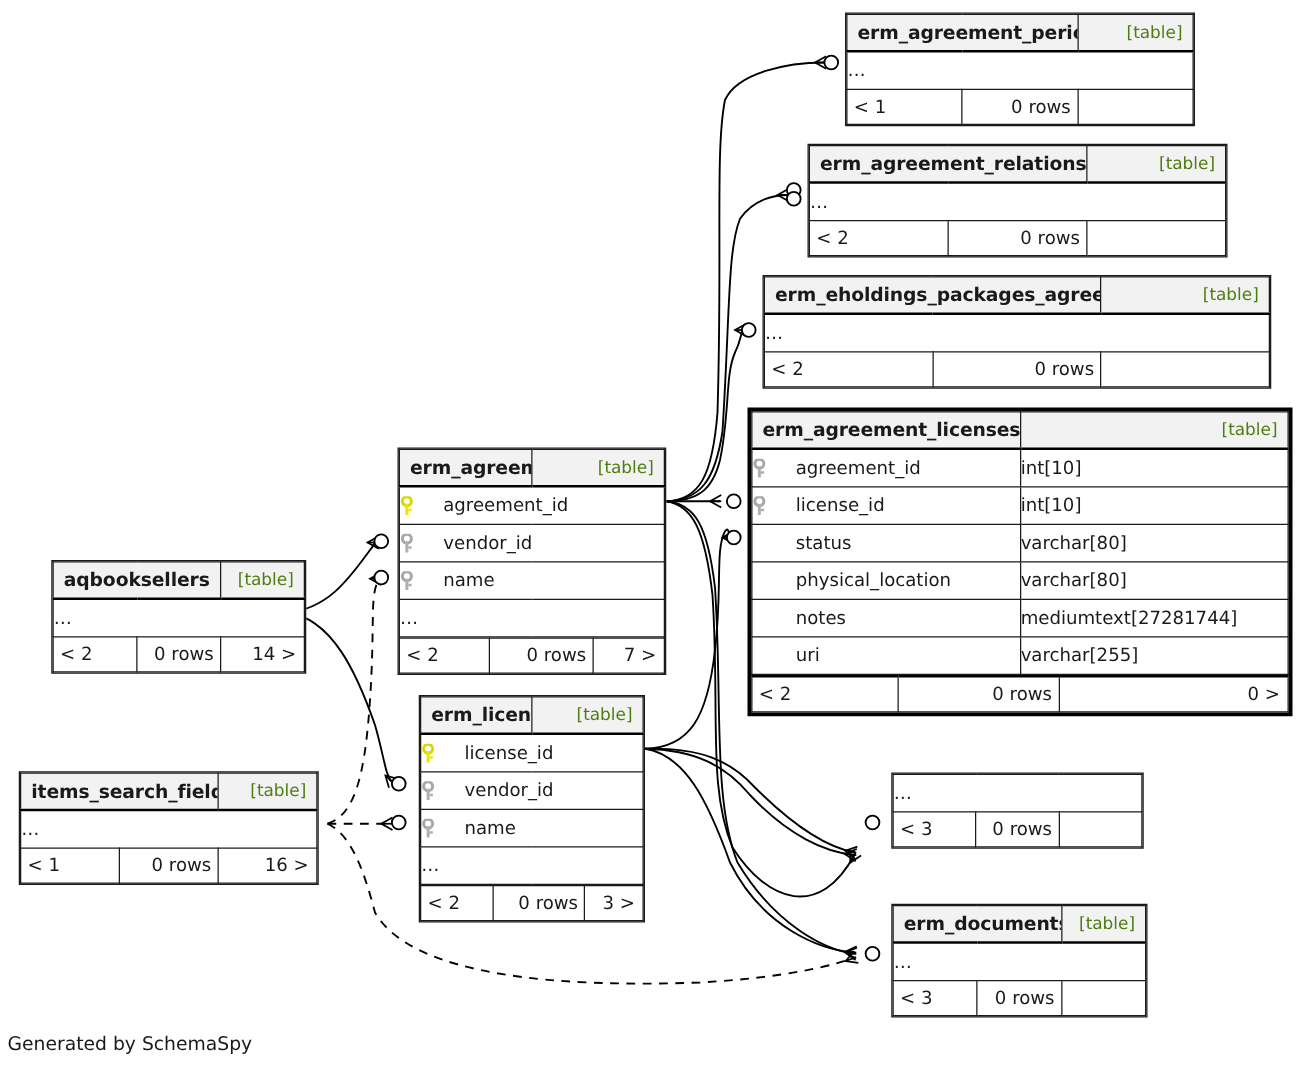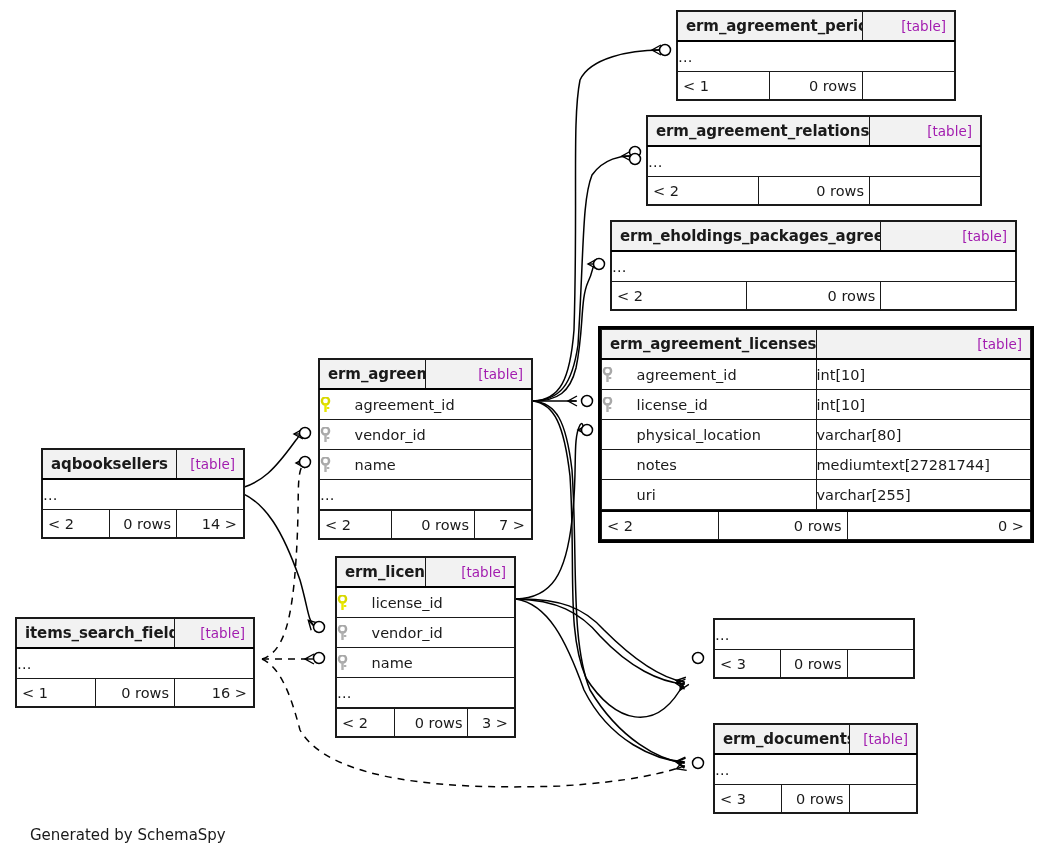--- a/index.html
+++ b/index.html
@@ -61,21 +61,21 @@
   }
   .hdr .tname {
     font-weight: bold;
     font-size: 15px;
     padding-left: 8px;
     letter-spacing: -0.1px;
   }
   .hdr .ttype {
     text-align: right;
     padding-right: 8px;
-    color: #a21caf;
+    color: #4d7c0f;
     font-size: 13.5px;
     font-weight: normal;
   }
   .colname {
     padding-left: 6px;
   }
   .colname .kwrap {
     display: inline-block;
     width: 22px;
     vertical-align: middle;
@@ -98,21 +98,21 @@
     font-size: 14.5px;
     height: 27px;
   }
   .foot .f1 { padding-left: 5px; text-align: left; }
   .foot .f2 { text-align: right; padding-right: 5px; }
   .foot .f3 { text-align: right; padding-right: 6px; }
   .foot .sep-top { border-top: 2px solid #000; }
   svg.key { display: block; }
   #footer-note {
     position: absolute;
-    left: 30px;
+    left: 6px;
     top: 826px;
     font-size: 15px;
     color: #1a1a1a;
     z-index: 3;
   }
 </style>
 </head>
 <body>
 
 <div id="canvas">
@@ -259,20 +259,27 @@
               <circle cx="5.5" cy="4" r="3.6" fill="none" stroke="#a8a8a8" stroke-width="2.4"></circle>
               <rect x="4.3" y="6" width="2.4" height="9" fill="#b0b0b0"></rect>
               <rect x="6.7" y="10" width="2.6" height="2" fill="#b0b0b0"></rect>
             </svg>
           </span>
           <span class="lbl">license_id</span>
         </td>
         <td class="coltype">int[10]</td>
       </tr>
 
+      <tr>
+        <td class="colname">
+          <span class="kwrap"></span>
+          <span class="lbl">status</span>
+        </td>
+        <td class="coltype">varchar[80]</td>
+      </tr>
 
       <tr>
         <td class="colname">
           <span class="kwrap"></span>
           <span class="lbl">physical_location</span>
         </td>
         <td class="coltype">varchar[80]</td>
       </tr>
 
       <tr>

